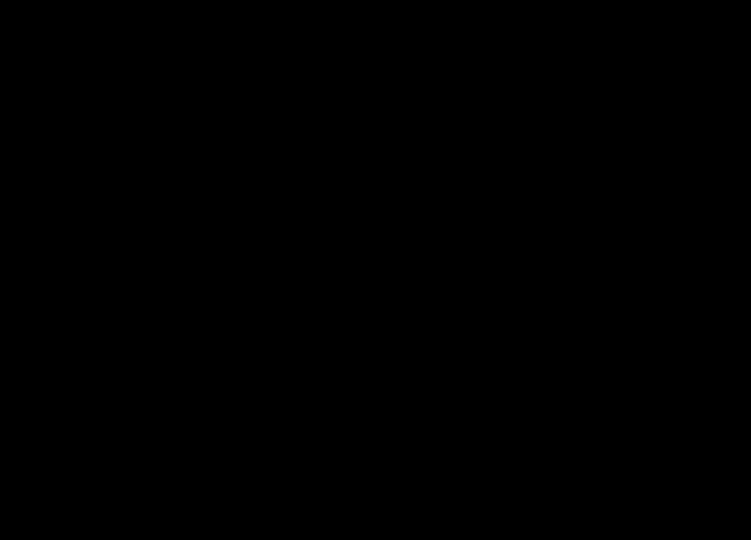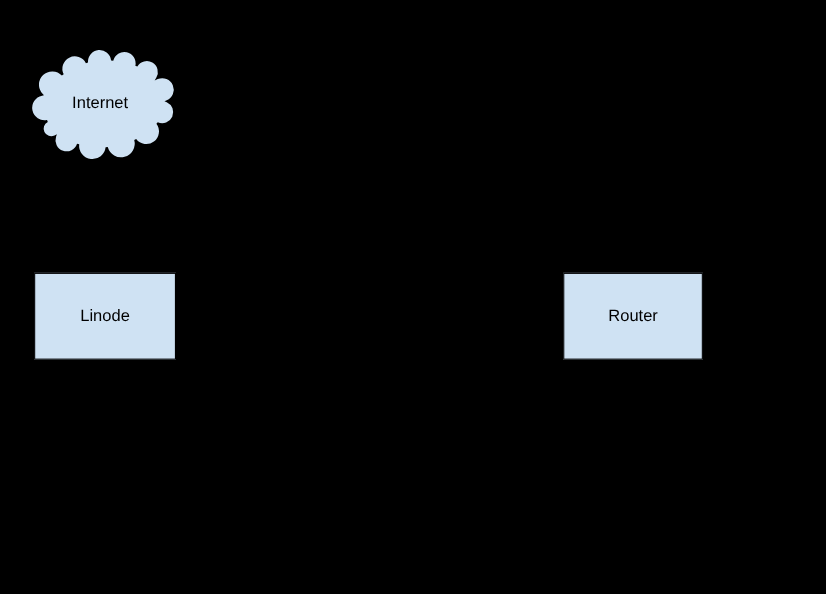--- a/index.html
+++ b/index.html
@@ -36,42 +36,17 @@
     position:absolute;left:0;top:0;width:130px;height:104px;
     display:flex;align-items:center;justify-content:center;
   }
   .label{white-space:nowrap;}
 </style>
 </head>
 <body>
 
 <div class="canvas">
 
-  <div class="node cloud">
-    <svg viewBox="-3 -3 138 108" aria-hidden="true">
-      <path d="M 14 66
-           A 1 1 0 0 1 9 42
-           A 1 1 0 0 1 28 24
-           A 1 1 0 0 1 50 13
-           A 1 1 0 0 1 73 11
-           A 1 1 0 0 1 95 16
-           A 1 1 0 0 1 114 27
-           A 1 1 0 0 1 123 48
-           A 1 1 0 0 1 114 68
-           A 1 1 0 0 1 94 83
-           A 1 1 0 0 1 68 90
-           A 1 1 0 0 1 42 87
-           A 1 1 0 0 1 21 80
-           A 1 1 0 0 1 14 66 Z" fill="#cfe2f3" stroke="#000000" stroke-width="2"></path>
-    </svg>
-    <div class="label">Internet</div>
-  </div>
 
-  <div class="node rect linode">
-    <span class="label">Linode</span>
-  </div>
 
-  <div class="node rect router">
-    <span class="label">Router</span>
-  </div>
 
 
 </div>
 
 </body></html>

